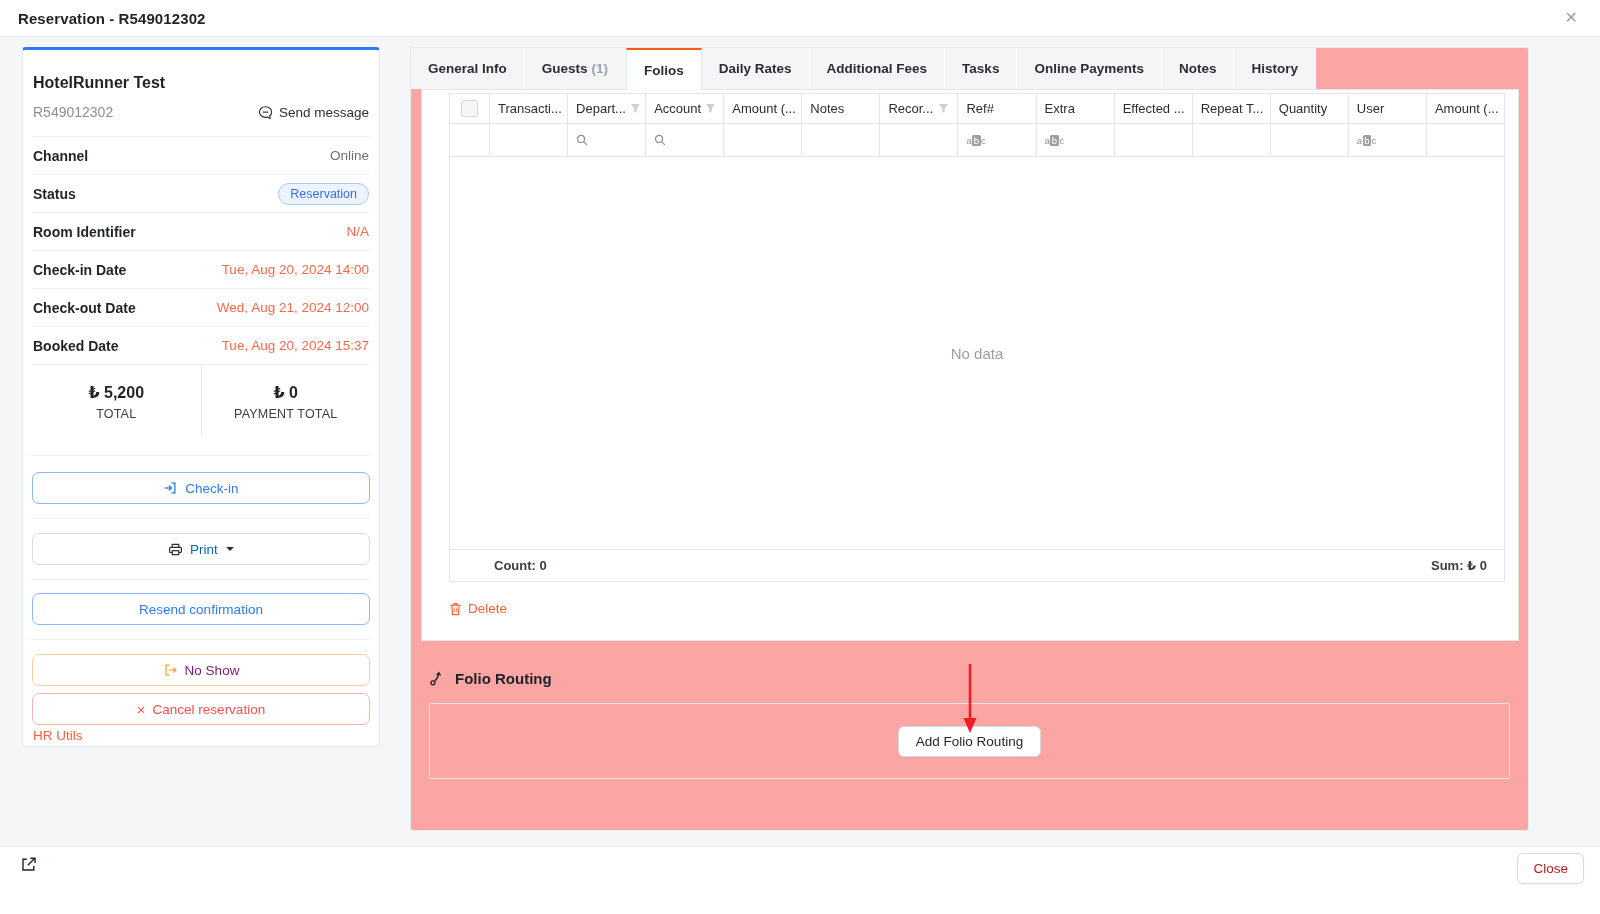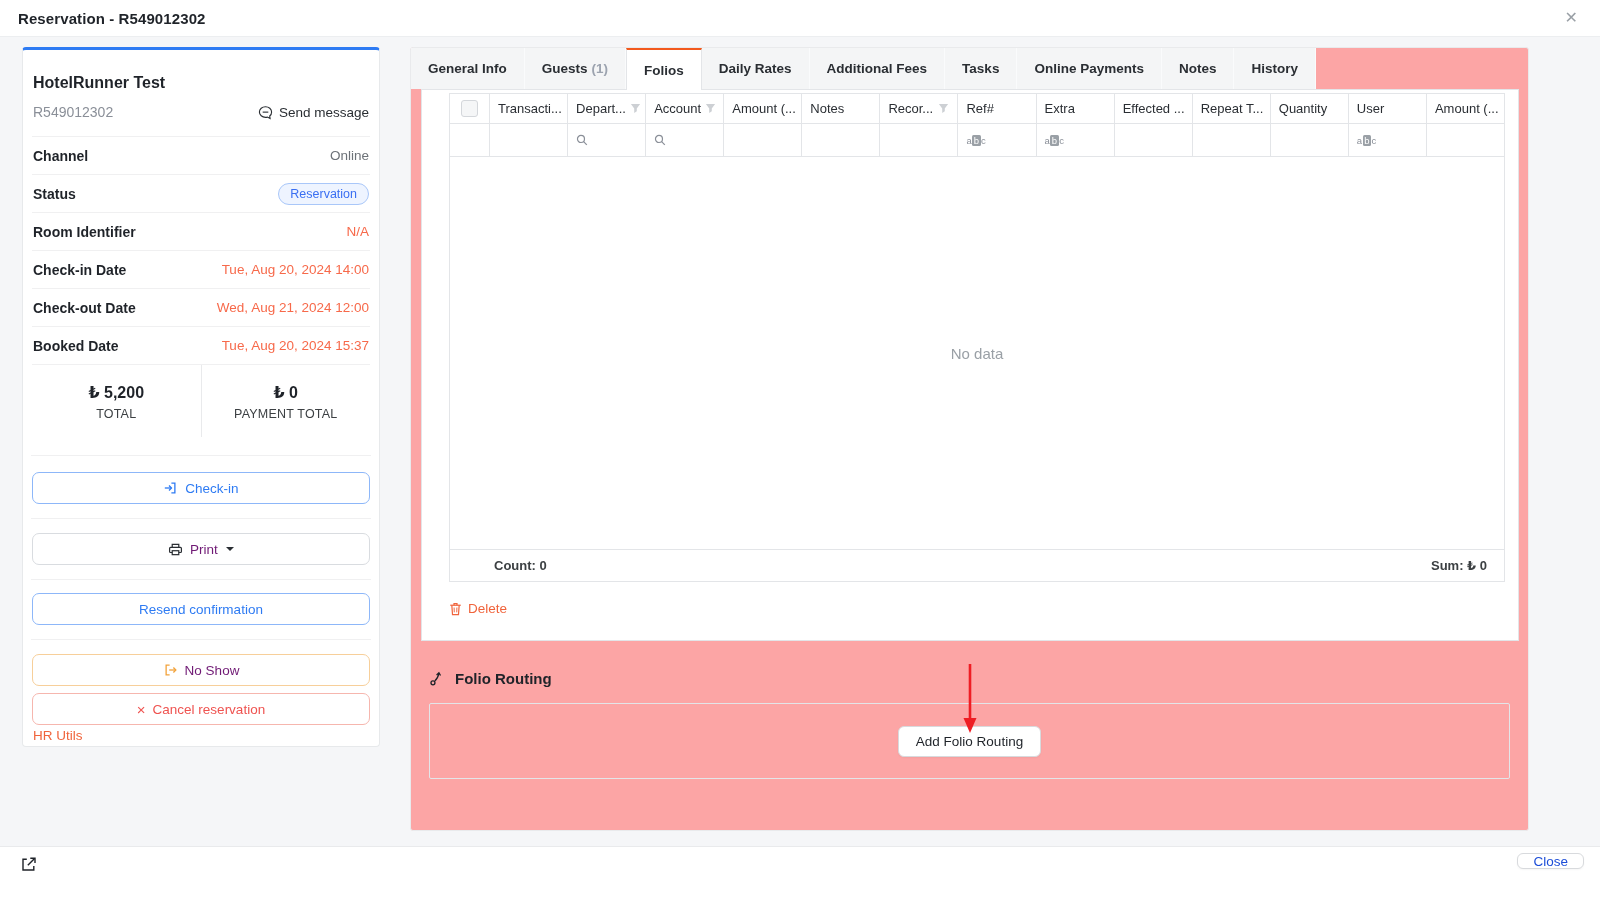--- a/index.html
+++ b/index.html
@@ -50,21 +50,21 @@
   .sep.sm{ margin:14px -1px 13px; }
   .action-btn{
     display:flex; align-items:center; justify-content:center; gap:7px;
     width:100%; height:32px; border-radius:7px; background:#fff;
     font-size:13.5px; font-weight:500; border:1px solid #d9dce0;
     font-family:inherit; cursor:default;
   }
   .btn-blue{ border-color:#8db7f9; color:#2e7bf3; }
   .btn-orange{ border-color:#f7cf9a; color:#701a75; margin-top:0; }
   .btn-red{ border-color:#f6b6ae; color:#ef5350; margin-top:7px; }
-  .btn-plain{ color:#701a75; }
+  .btn-plain{ color:#0369a1; }
   .cancel-x{ font-size:15px; line-height:1; }
   .caret{ width:0; height:0; border-left:4px solid transparent; border-right:4px solid transparent; border-top:4.5px solid #2a2e33; margin-left:1px; }
   .hr-utils{ margin-top:3px; padding:0 1px; font-size:13.5px; color:#f0643c; cursor:default; }
 
   
   .panel{
     position:absolute; left:410px; top:47px; width:1119px; height:784px;
     background:#fca5a5; border:1px solid #e9eaec; border-radius:3px;
   }
   .tab-strip{ display:flex; height:41px; align-items:stretch; }
@@ -125,22 +125,22 @@
 
   
   .bottom-bar{
     position:absolute; left:0; top:846px; width:1600px; height:68px;
     background:#fff; border-top:1px solid #e9eaec;
     display:flex; justify-content:space-between; align-items:flex-start;
     padding:6px 16px 0 18px; z-index:5;
   }
   .share-btn{ padding:2px; cursor:default; }
   .close-btn{
-    background:#fff; border:1px solid #d8dadd; border-radius:6px; height:16px;
-    padding:0 15px; font-size:13.5px; color:#1d4ed8; font-family:inherit;
+    background:#fff; border:1px solid #d8dadd; border-radius:6px; height:31px;
+    padding:0 15px; font-size:13.5px; color:#b91c1c; font-family:inherit;
     box-shadow:0 1px 2px rgba(0,0,0,.04); cursor:default;
   }
 </style>
 </head>
 <body>
 
 <div class="topbar">
   <div class="topbar-title">Reservation - R549012302</div>
   <div class="topbar-close">✕</div>
 </div>

